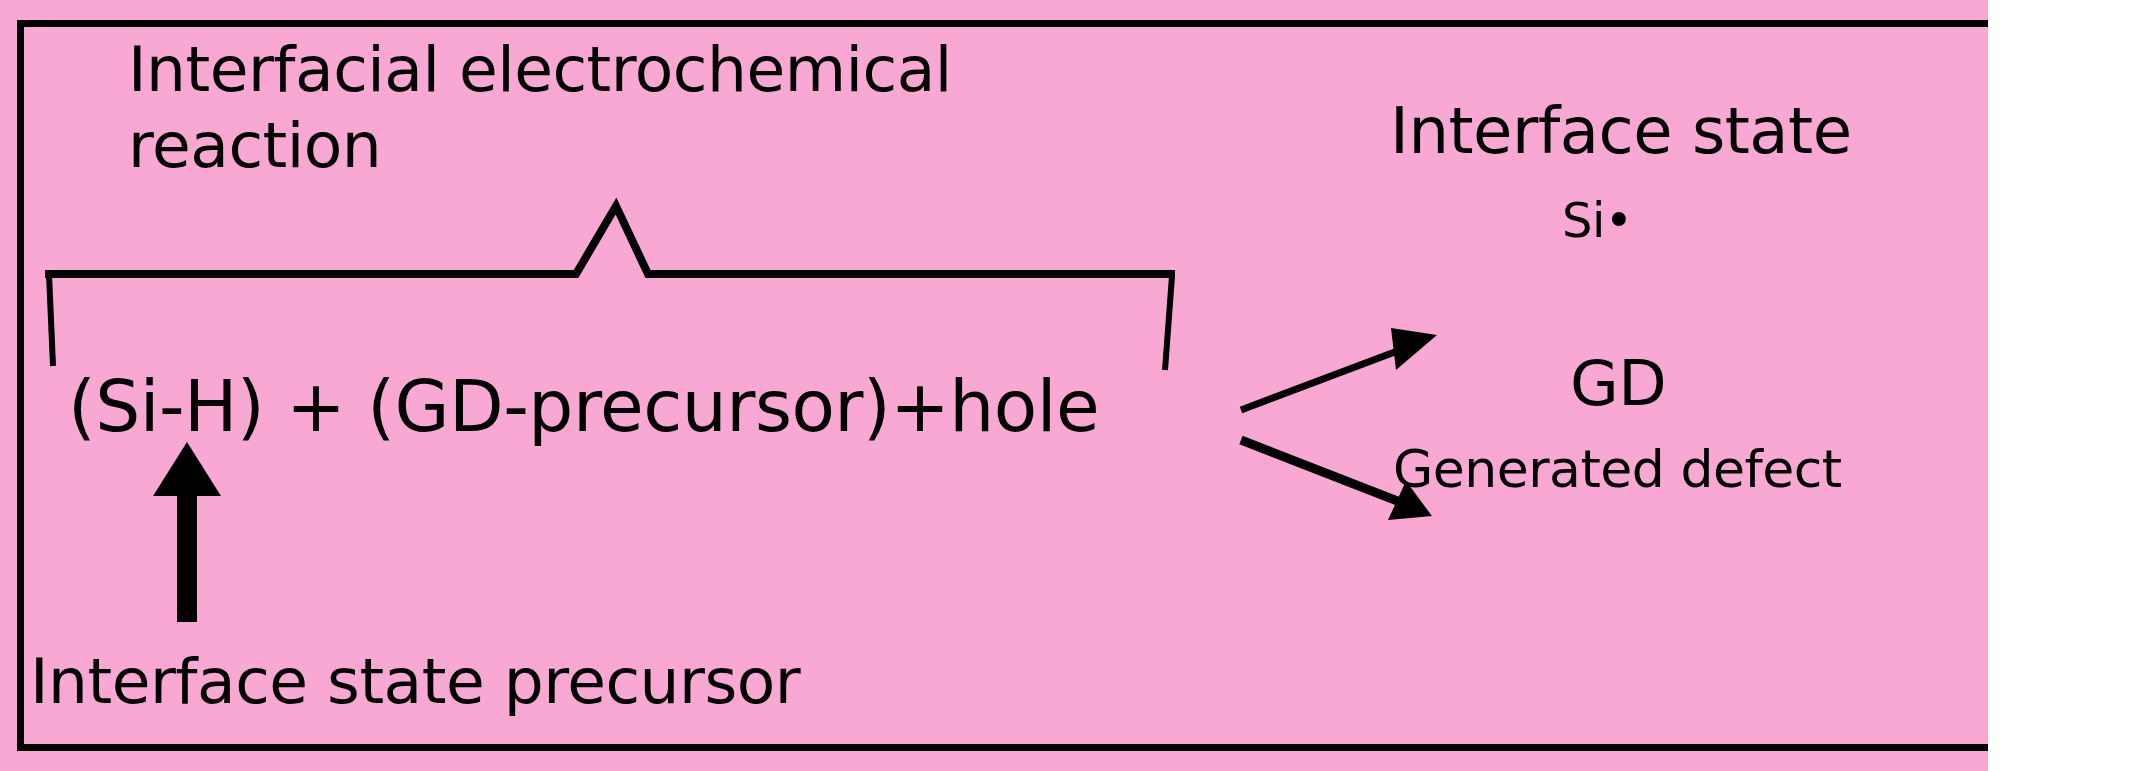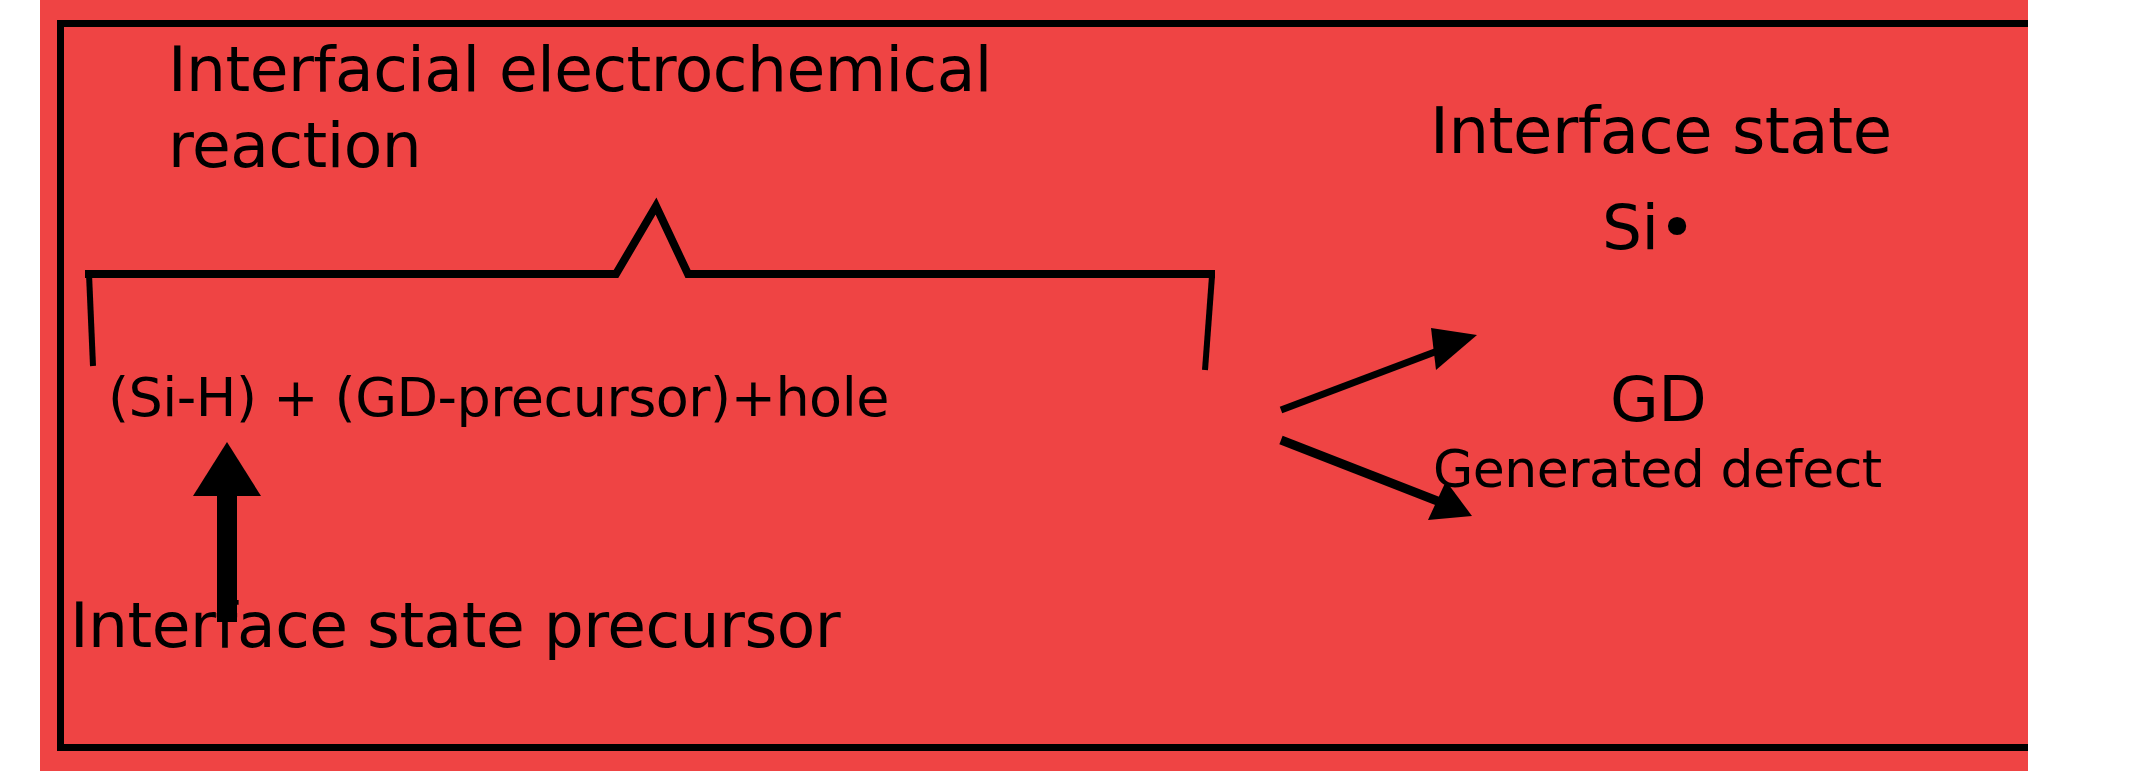--- a/index.html
+++ b/index.html
@@ -4,24 +4,23 @@
 <style>
   html, body {
     margin: 0;
     padding: 0;
     background: #ffffff;
   }
   #canvas {
     position: relative;
     width: 1988px;
     height: 771px;
-    background: #ef4444;
+    background: #f9a8d4;
     overflow: hidden;
     font-family: "DejaVu Sans", sans-serif;
-    margin-left: 40px;
   }
   #vector-layer {
     position: absolute;
     left: 0;
     top: 0;
     width: 2140px;
     height: 771px;
   }
   .txt {
     position: absolute;
@@ -35,40 +34,40 @@
   #label-reaction-title {
     left: 128px;
     top: 32px;
     font-size: 63px;
     line-height: 1.20;
     width: 900px;
   }
   #label-equation {
     left: 68px;
     top: 371px;
-    font-size: 54px;
+    font-size: 71px;
   }
   #label-precursor {
     left: 30px;
-    top: 594px;
+    top: 650px;
     font-size: 63px;
   }
   #label-interface-state {
     left: 1390px;
     top: 99px;
     font-size: 64px;
   }
   #label-si-radical {
     left: 1562px;
     top: 196px;
-    font-size: 63px;
+    font-size: 48px;
   }
   #label-gd {
     left: 1570px;
-    top: 368px;
+    top: 352px;
     font-size: 63px;
   }
   #label-generated-defect {
     left: 1393px;
     top: 443px;
     font-size: 52px;
   }
 </style>
 </head>
 <body>

